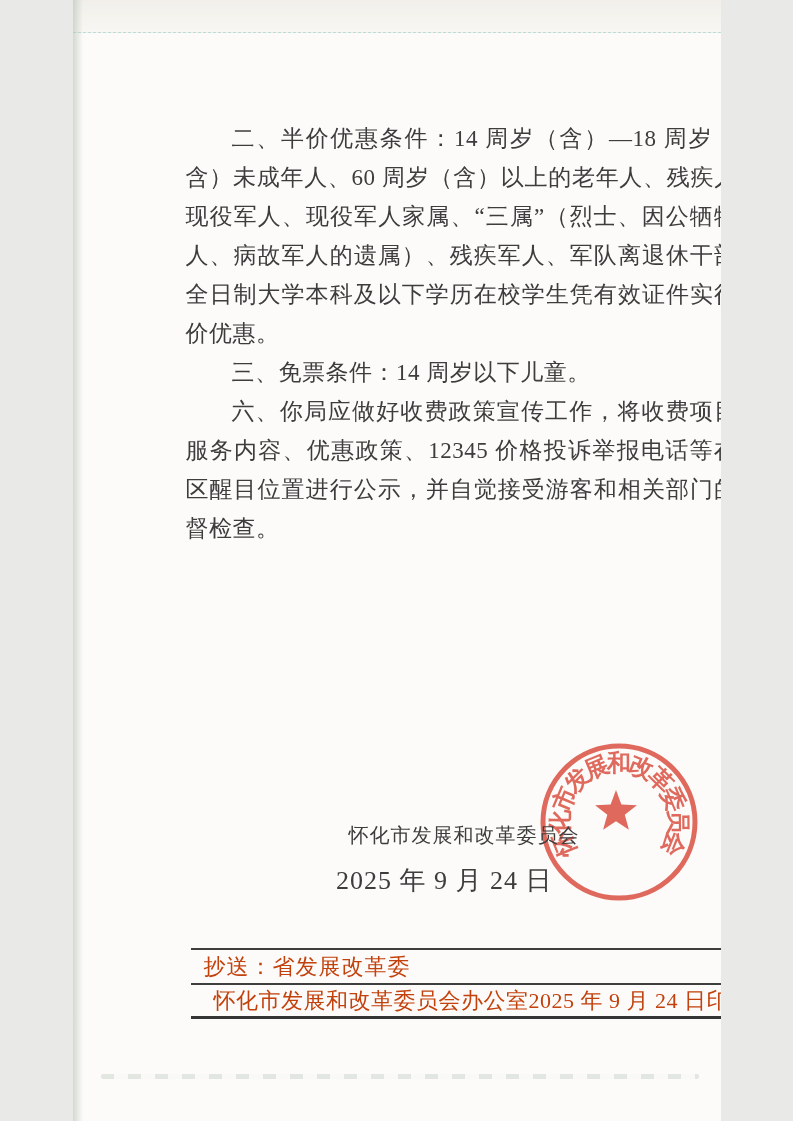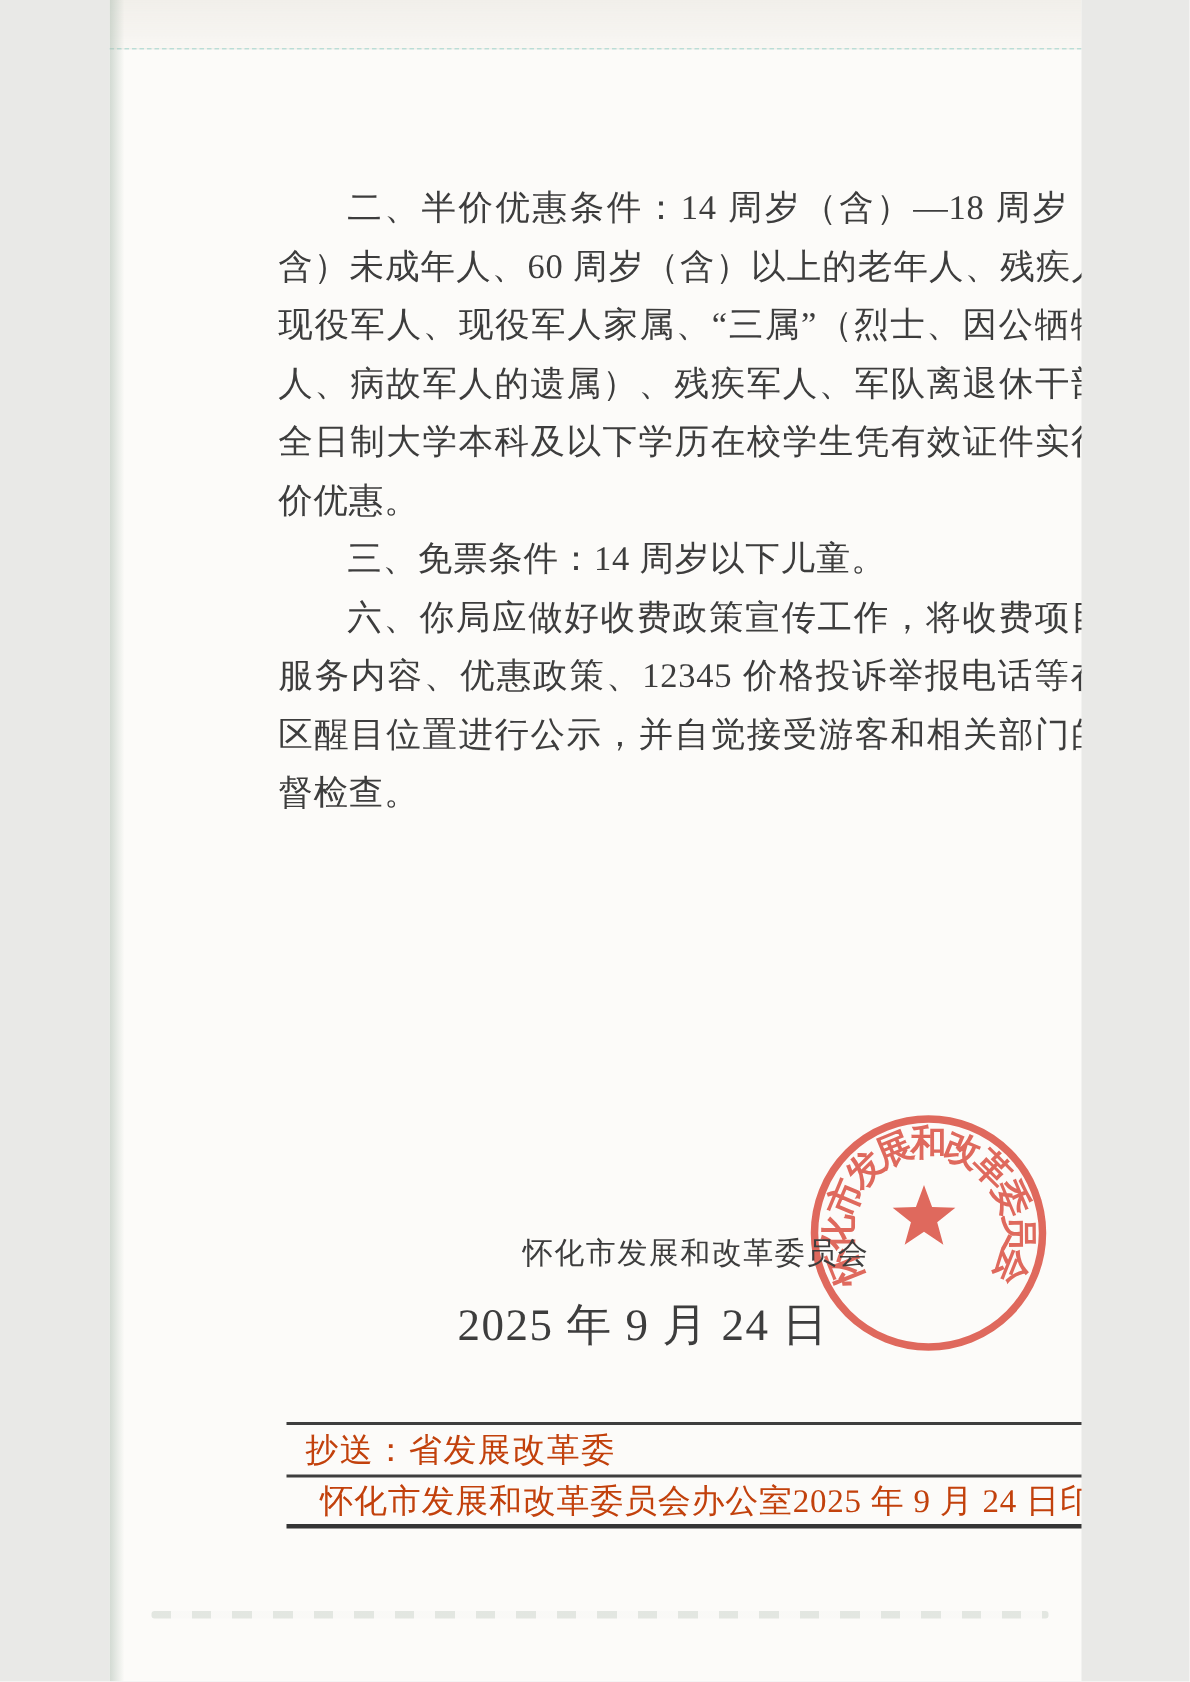--- a/index.html
+++ b/index.html
@@ -39,21 +39,21 @@
     text-align:justify;
   }
   .doc-body p{margin:0;text-indent:2em;}
   
   .sig-agency{
     position:absolute;top:822px;right:141px;
     font-size:20px;letter-spacing:1px;white-space:nowrap;
   }
   .sig-date{
     position:absolute;top:863px;right:168px;
-    font-size:30px;letter-spacing:1px;white-space:nowrap;
+    font-size:26px;letter-spacing:1px;white-space:nowrap;
   }
   
   .seal{
     position:absolute;left:462px;top:738px;width:168px;height:168px;
     opacity:.82;mix-blend-mode:multiply;
     filter:blur(.3px);
   }
   .seal circle{fill:none;stroke:currentColor;stroke-width:5;}
   .seal polygon{fill:currentColor;}
   .seal .seal-char{

